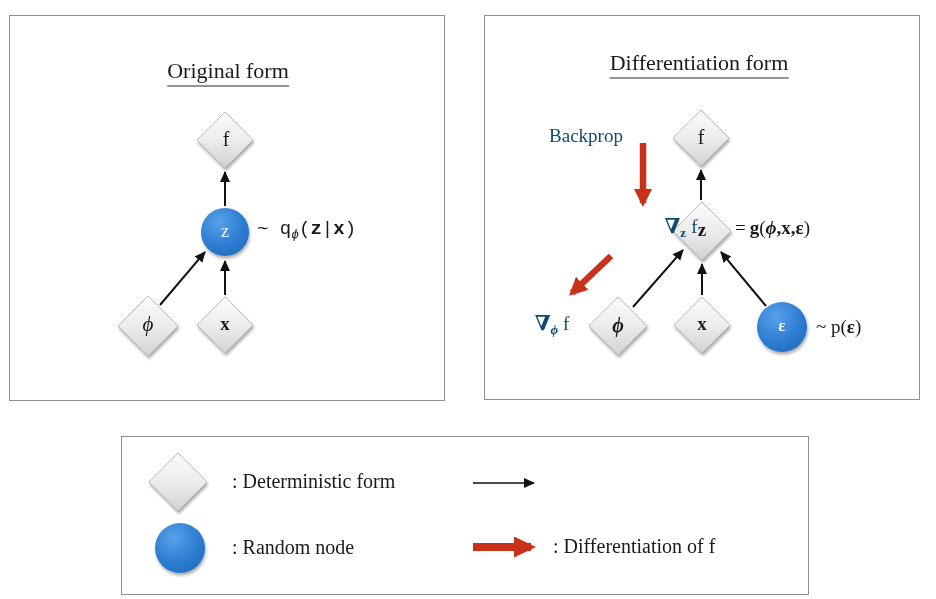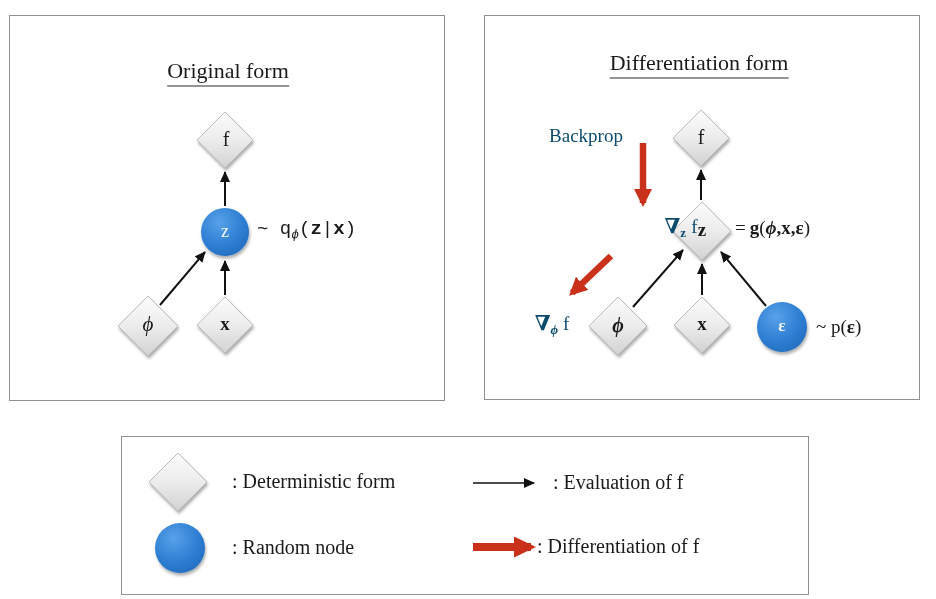--- a/index.html
+++ b/index.html
@@ -115,16 +115,15 @@
   <div class="txt ctr node-letter b it" style="left:618px; top:325px; font-size:20px;">ϕ</div>
   <div class="txt ctr node-letter b" style="left:702px; top:324px; font-size:19px;">x</div>
   <div class="txt ctr node-letter b white" style="left:782px; top:326px; font-size:17px;">ε</div>
 
   <div class="txt vctr math" style="left:735px; top:228px;"><span class="eq-sp">=</span><span class="b">g</span><span>(</span><span class="b it">ϕ</span><span class="b">,</span><span class="b">x</span><span class="b">,</span><span class="b">ε</span><span>)</span></div>
 
   <div class="txt vctr math" style="left:816px; top:327px;"><span>~ p</span><span>(</span><span class="b">ε</span><span>)</span></div>
 
   <div class="txt vctr legend-label" style="left:232px; top:481px;">: Deterministic form</div>
   <div class="txt vctr legend-label" style="left:232px; top:547px;">: Random node</div>
-  <div class="txt vctr legend-label" style="left:553px; top:482px;">: Evaluation of f</div>
-  <div class="txt vctr legend-label" style="left:537px; top:546px;">: Differentiation of f</div>
+  <div class="txt vctr legend-label" style="left:553px; top:546px;">: Differentiation of f</div>
 
 </div>
 
 </body></html>

